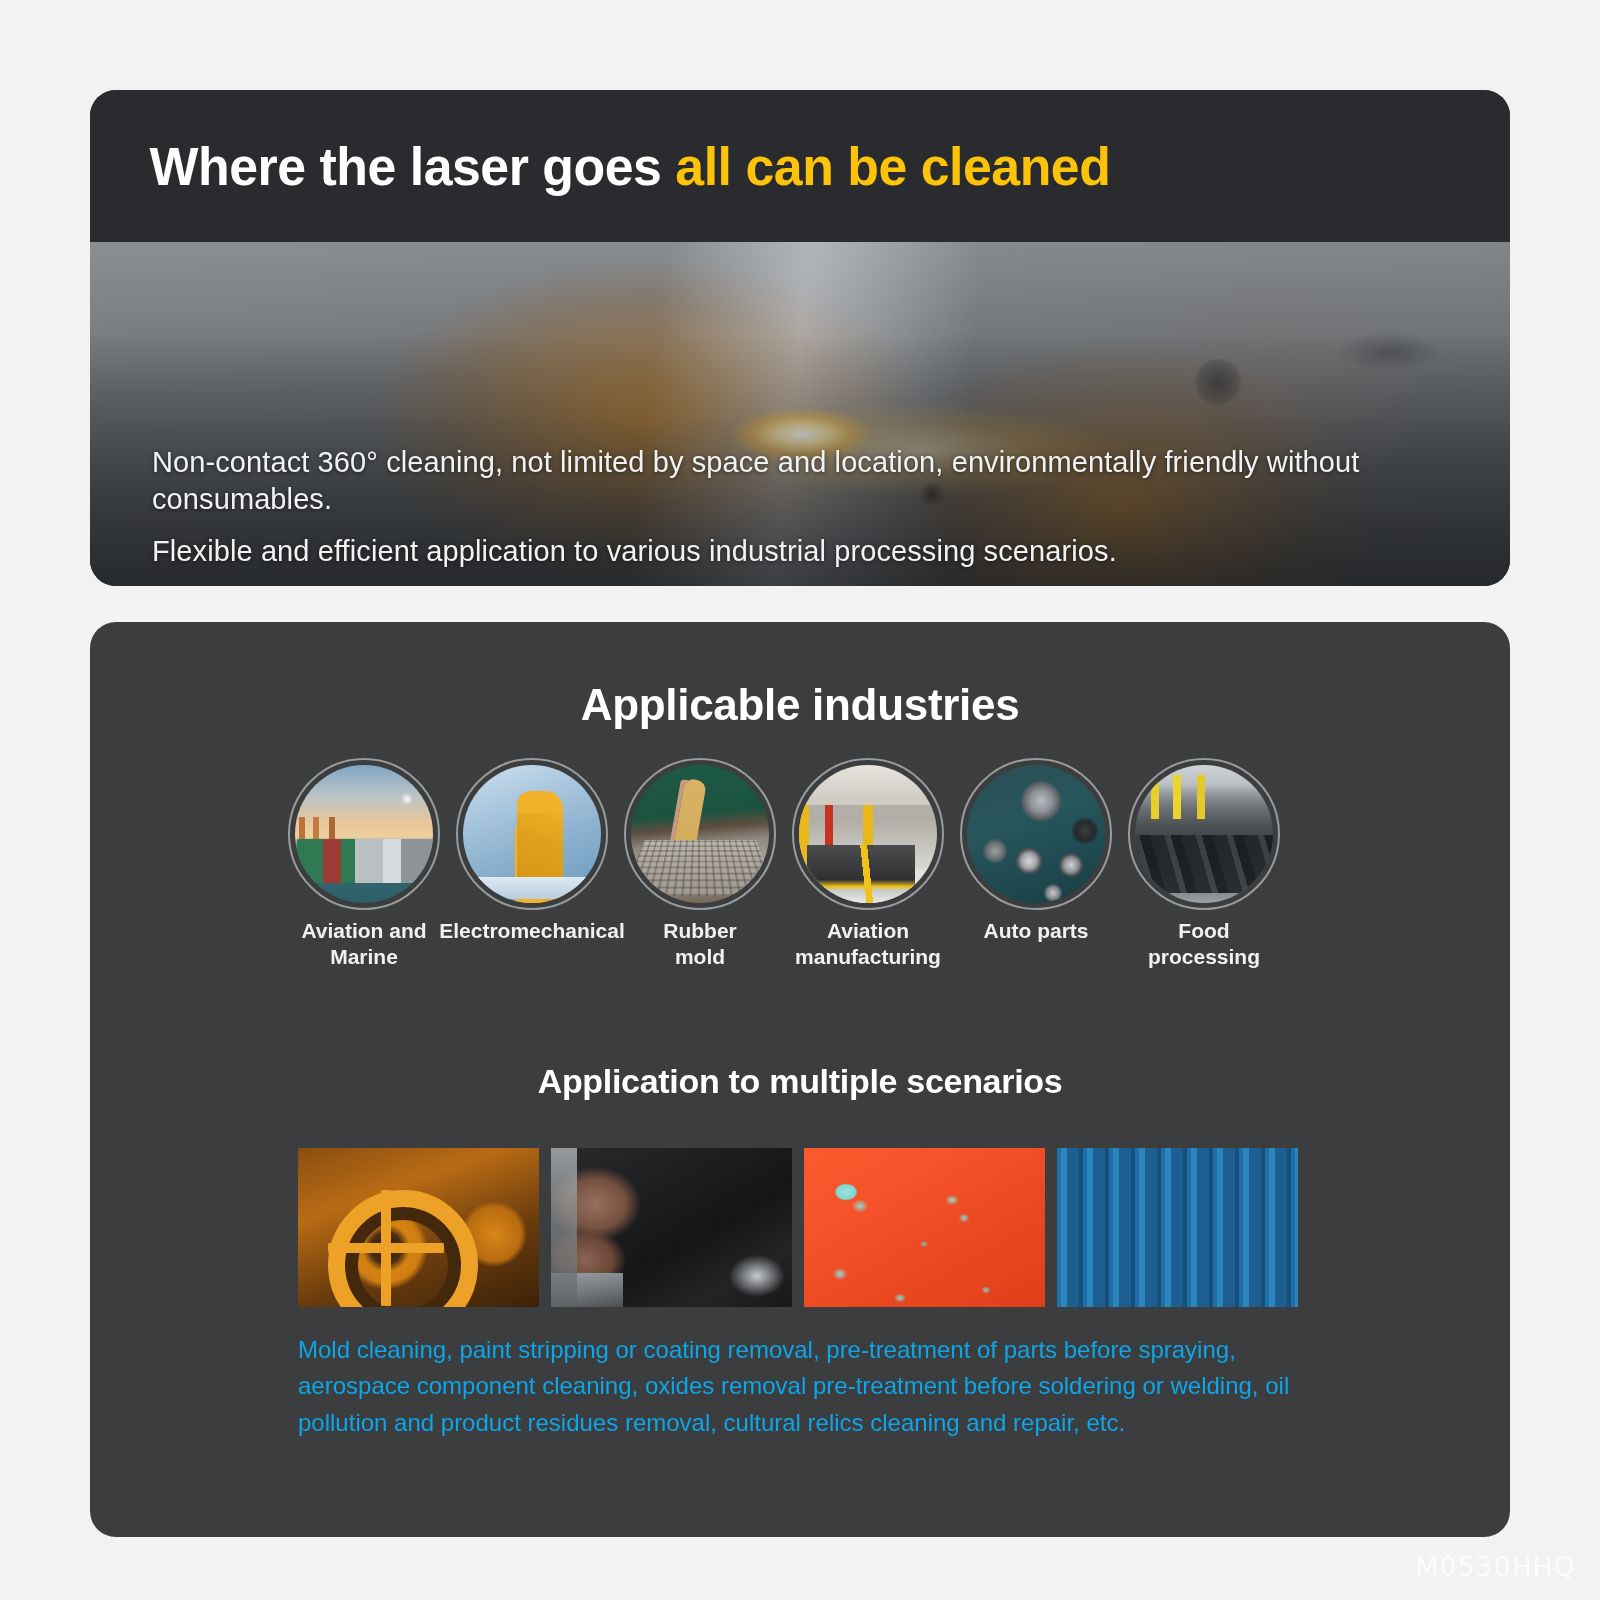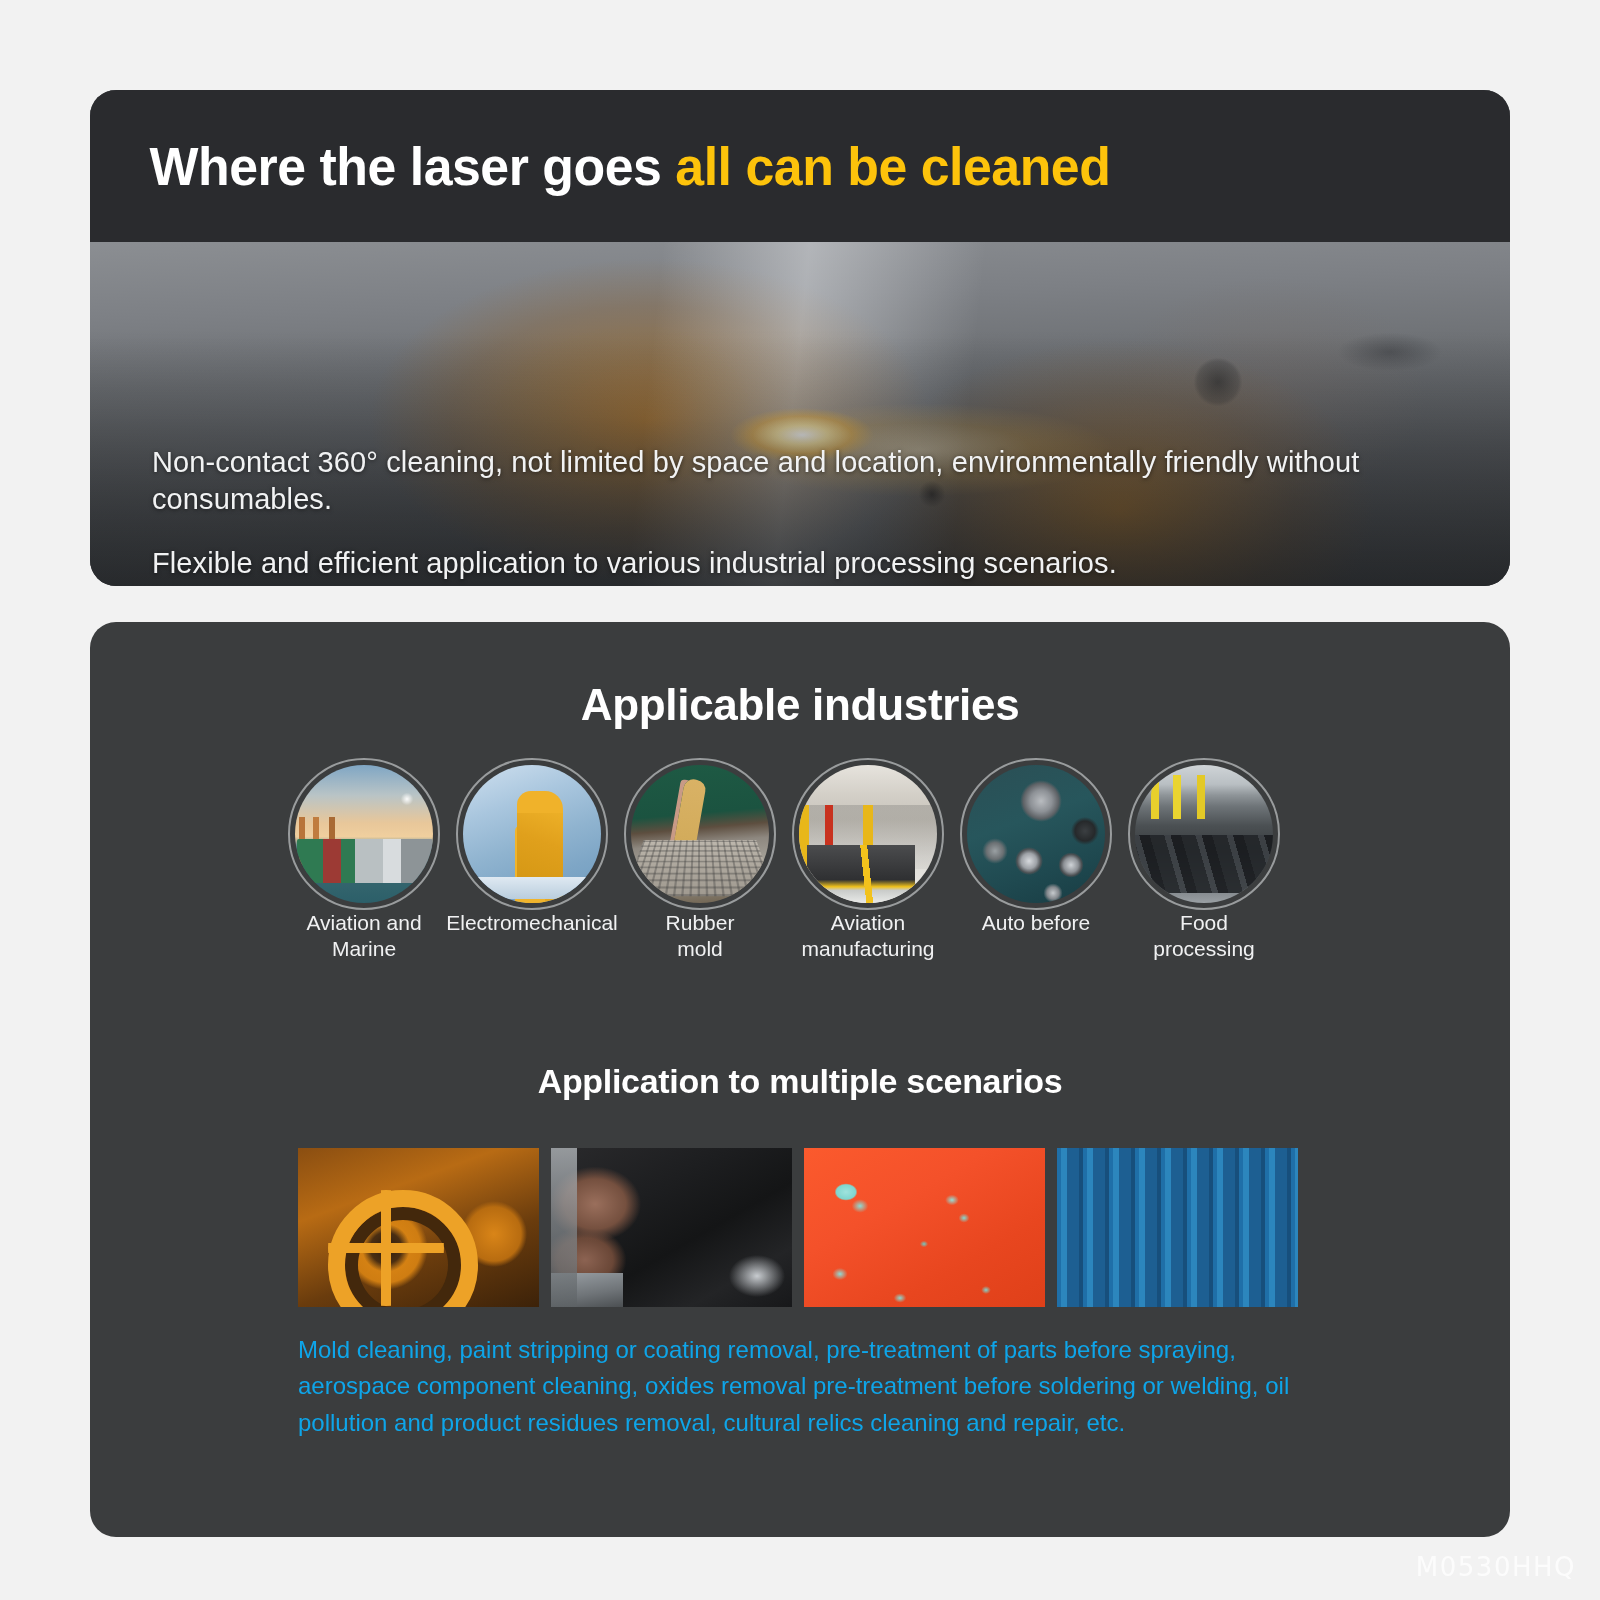--- a/index.html
+++ b/index.html
@@ -120,21 +120,21 @@
     z-index: 4;
   }
   .hero-line {
     color: #f1f2f3;
     font-size: 29px;
     line-height: 1.26;
     letter-spacing: 0.1px;
     text-shadow: 0 1px 4px rgba(0,0,0,0.55);
     margin-top: 24px;
   }
-  .hero-line.second { margin-top: 28px; }
+  .hero-line.second { margin-top: 16px; }
 
   
   .ind-card {
     position: absolute;
     left: 90px;
     top: 622px;
     width: 1420px;
     height: 915px;
     border-radius: 26px;
     background: #3b3d3e;
@@ -185,26 +185,27 @@
     overflow: hidden;
   }
   .circle-img {
     width: 100%;
     height: 100%;
     border-radius: 50%;
     overflow: hidden;
     position: relative;
   }
   .circle-label {
-    margin-top: 0;
+    margin-top: 8px;
     color: #f0f1f2;
     font-size: 21px;
     line-height: 1.22;
     text-align: center;
     white-space: pre-line;
+    font-weight: bold;
   }
 
   
   .art-port {
     background:
       radial-gradient(circle 9px at 112px 34px, rgba(255,255,255,0.95) 0%, rgba(255,255,255,0) 70%),
       linear-gradient(180deg, #7fa6c4 0%, #b9c4c6 22%, #e8c79a 42%, #f0cf9e 52%, #6d8f92 58%, #3f6e74 62%, #2c5f69 100%);
     position: relative;
   }
   .art-port::before {
@@ -494,21 +495,21 @@
           <div class="circle-img art-plant"></div>
         </div>
         <div class="circle-label">Aviation
 manufacturing</div>
       </div>
 
       <div class="circle-item">
         <div class="circle-frame">
           <div class="circle-img art-parts"></div>
         </div>
-        <div class="circle-label">Auto before</div>
+        <div class="circle-label">Auto parts</div>
       </div>
 
       <div class="circle-item">
         <div class="circle-frame">
           <div class="circle-img art-food"></div>
         </div>
         <div class="circle-label">Food
 processing</div>
       </div>
 

